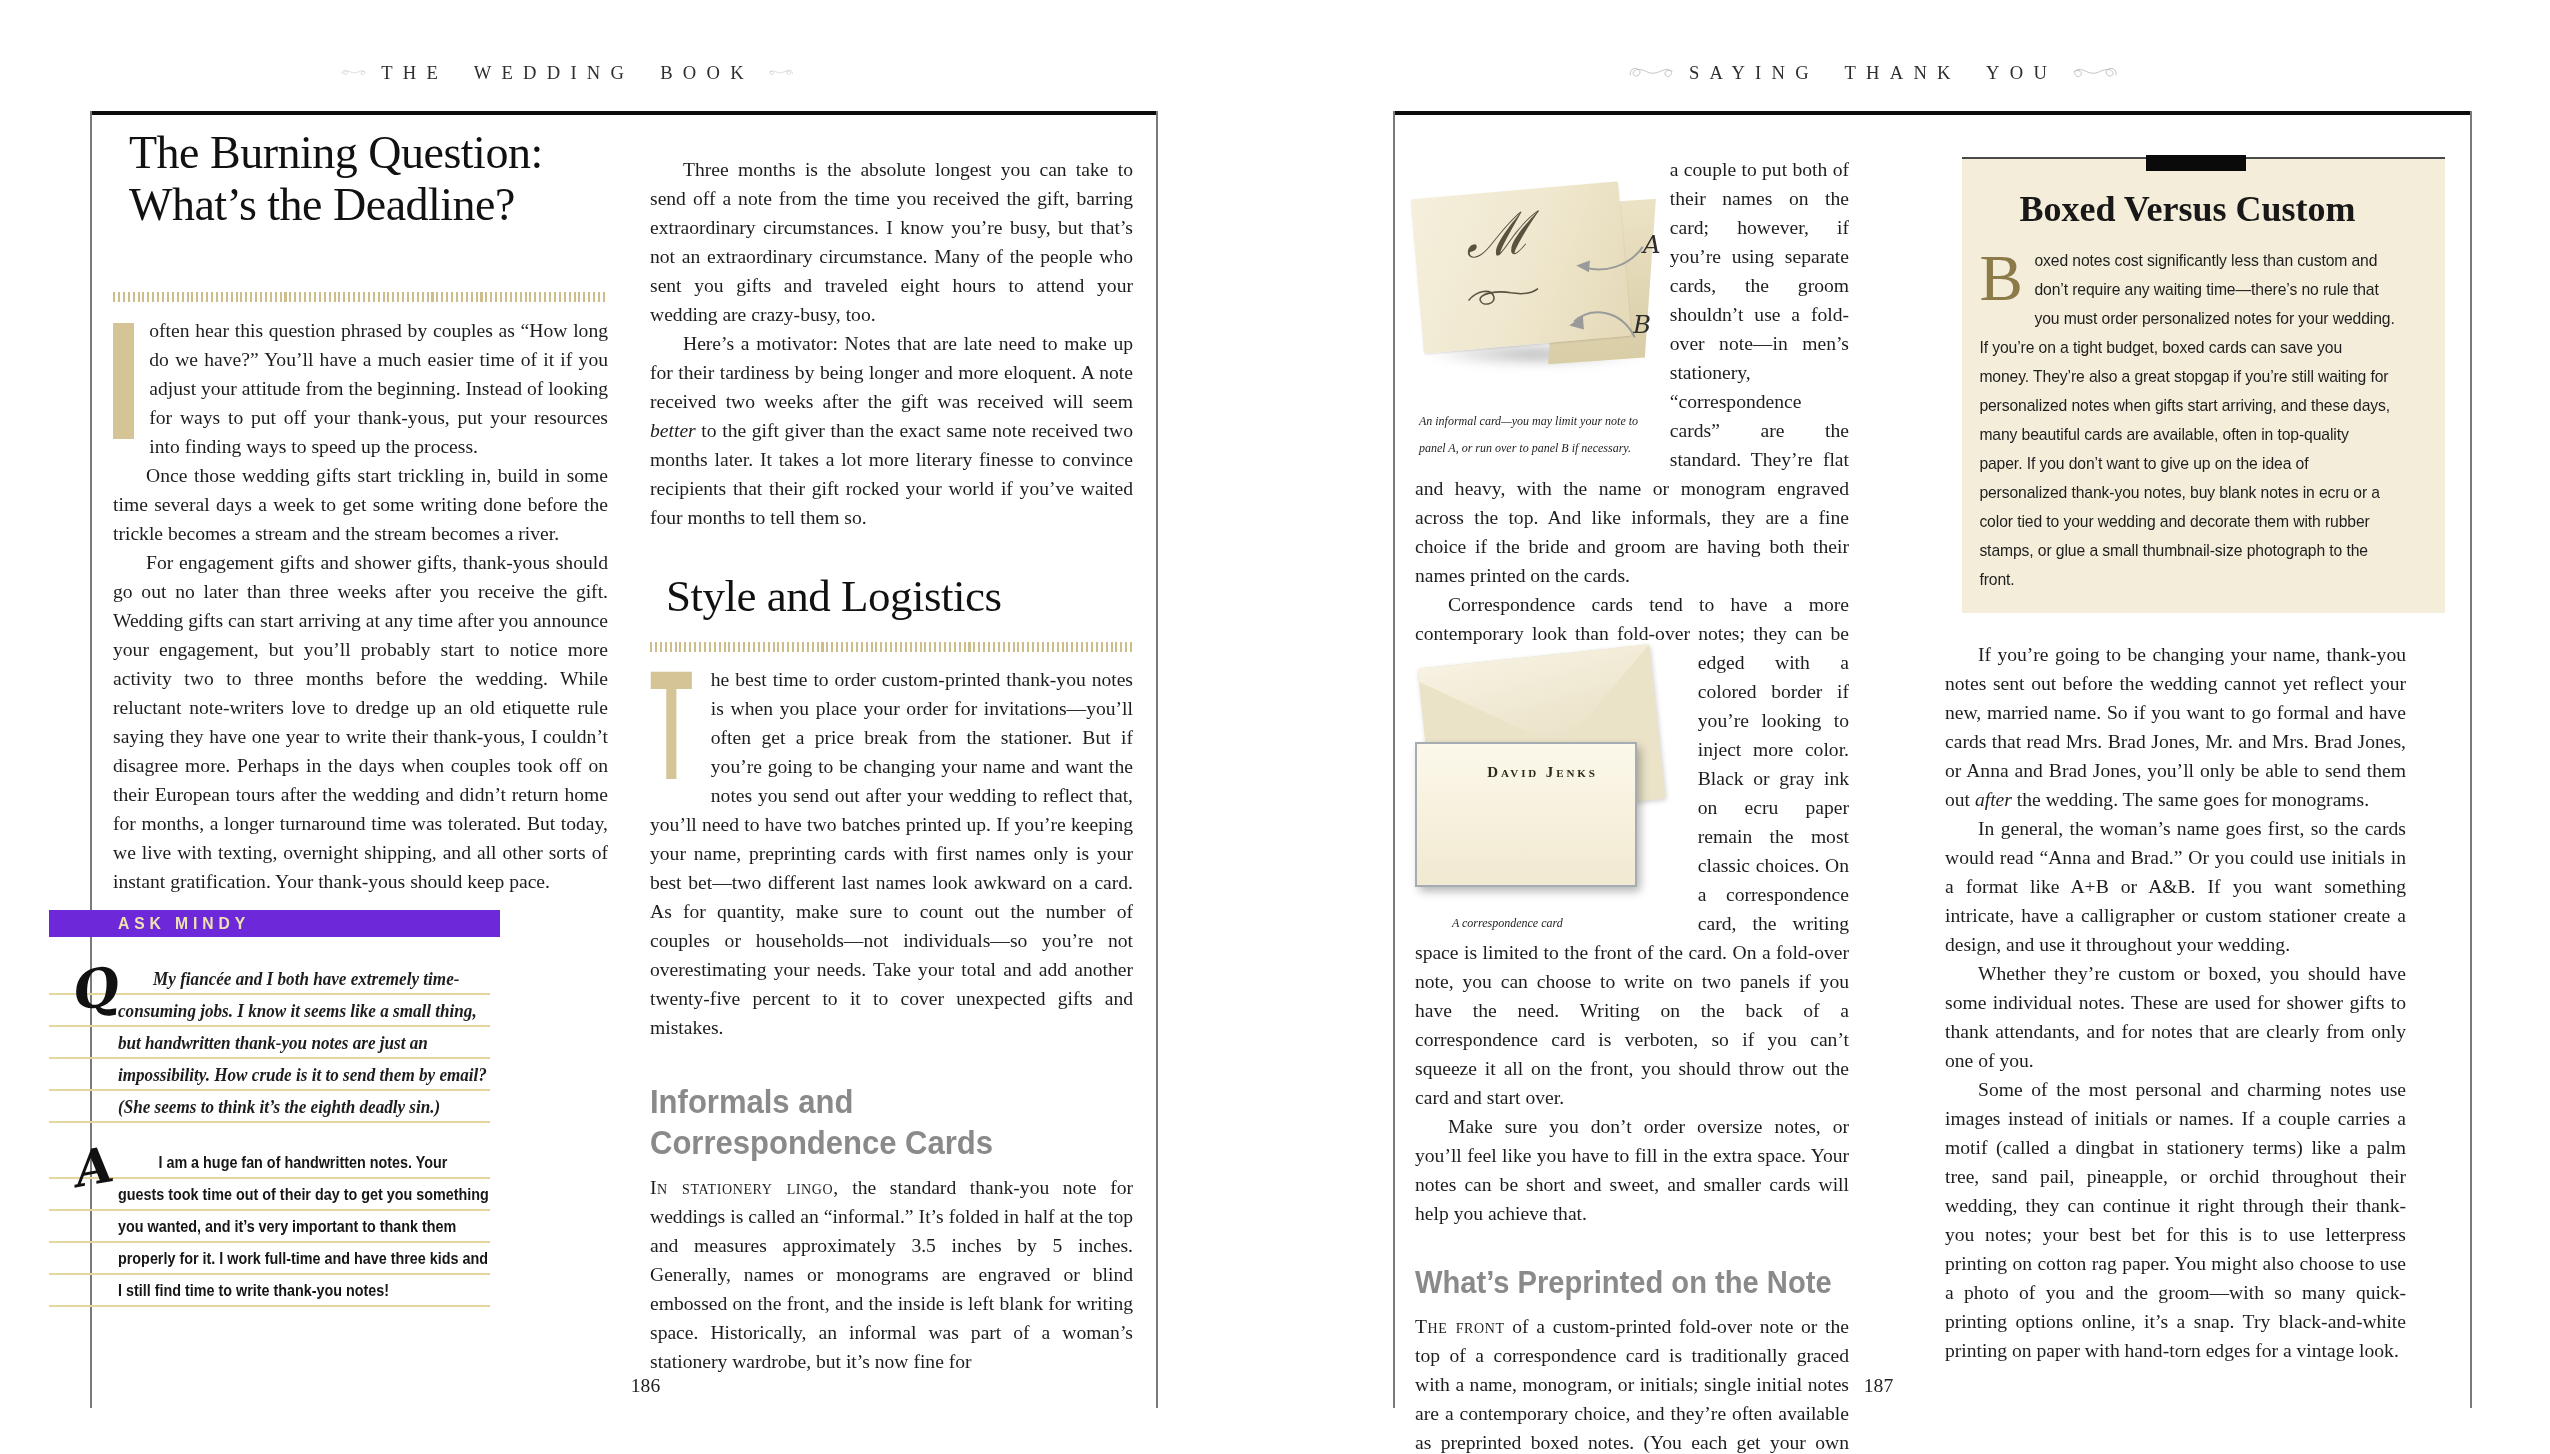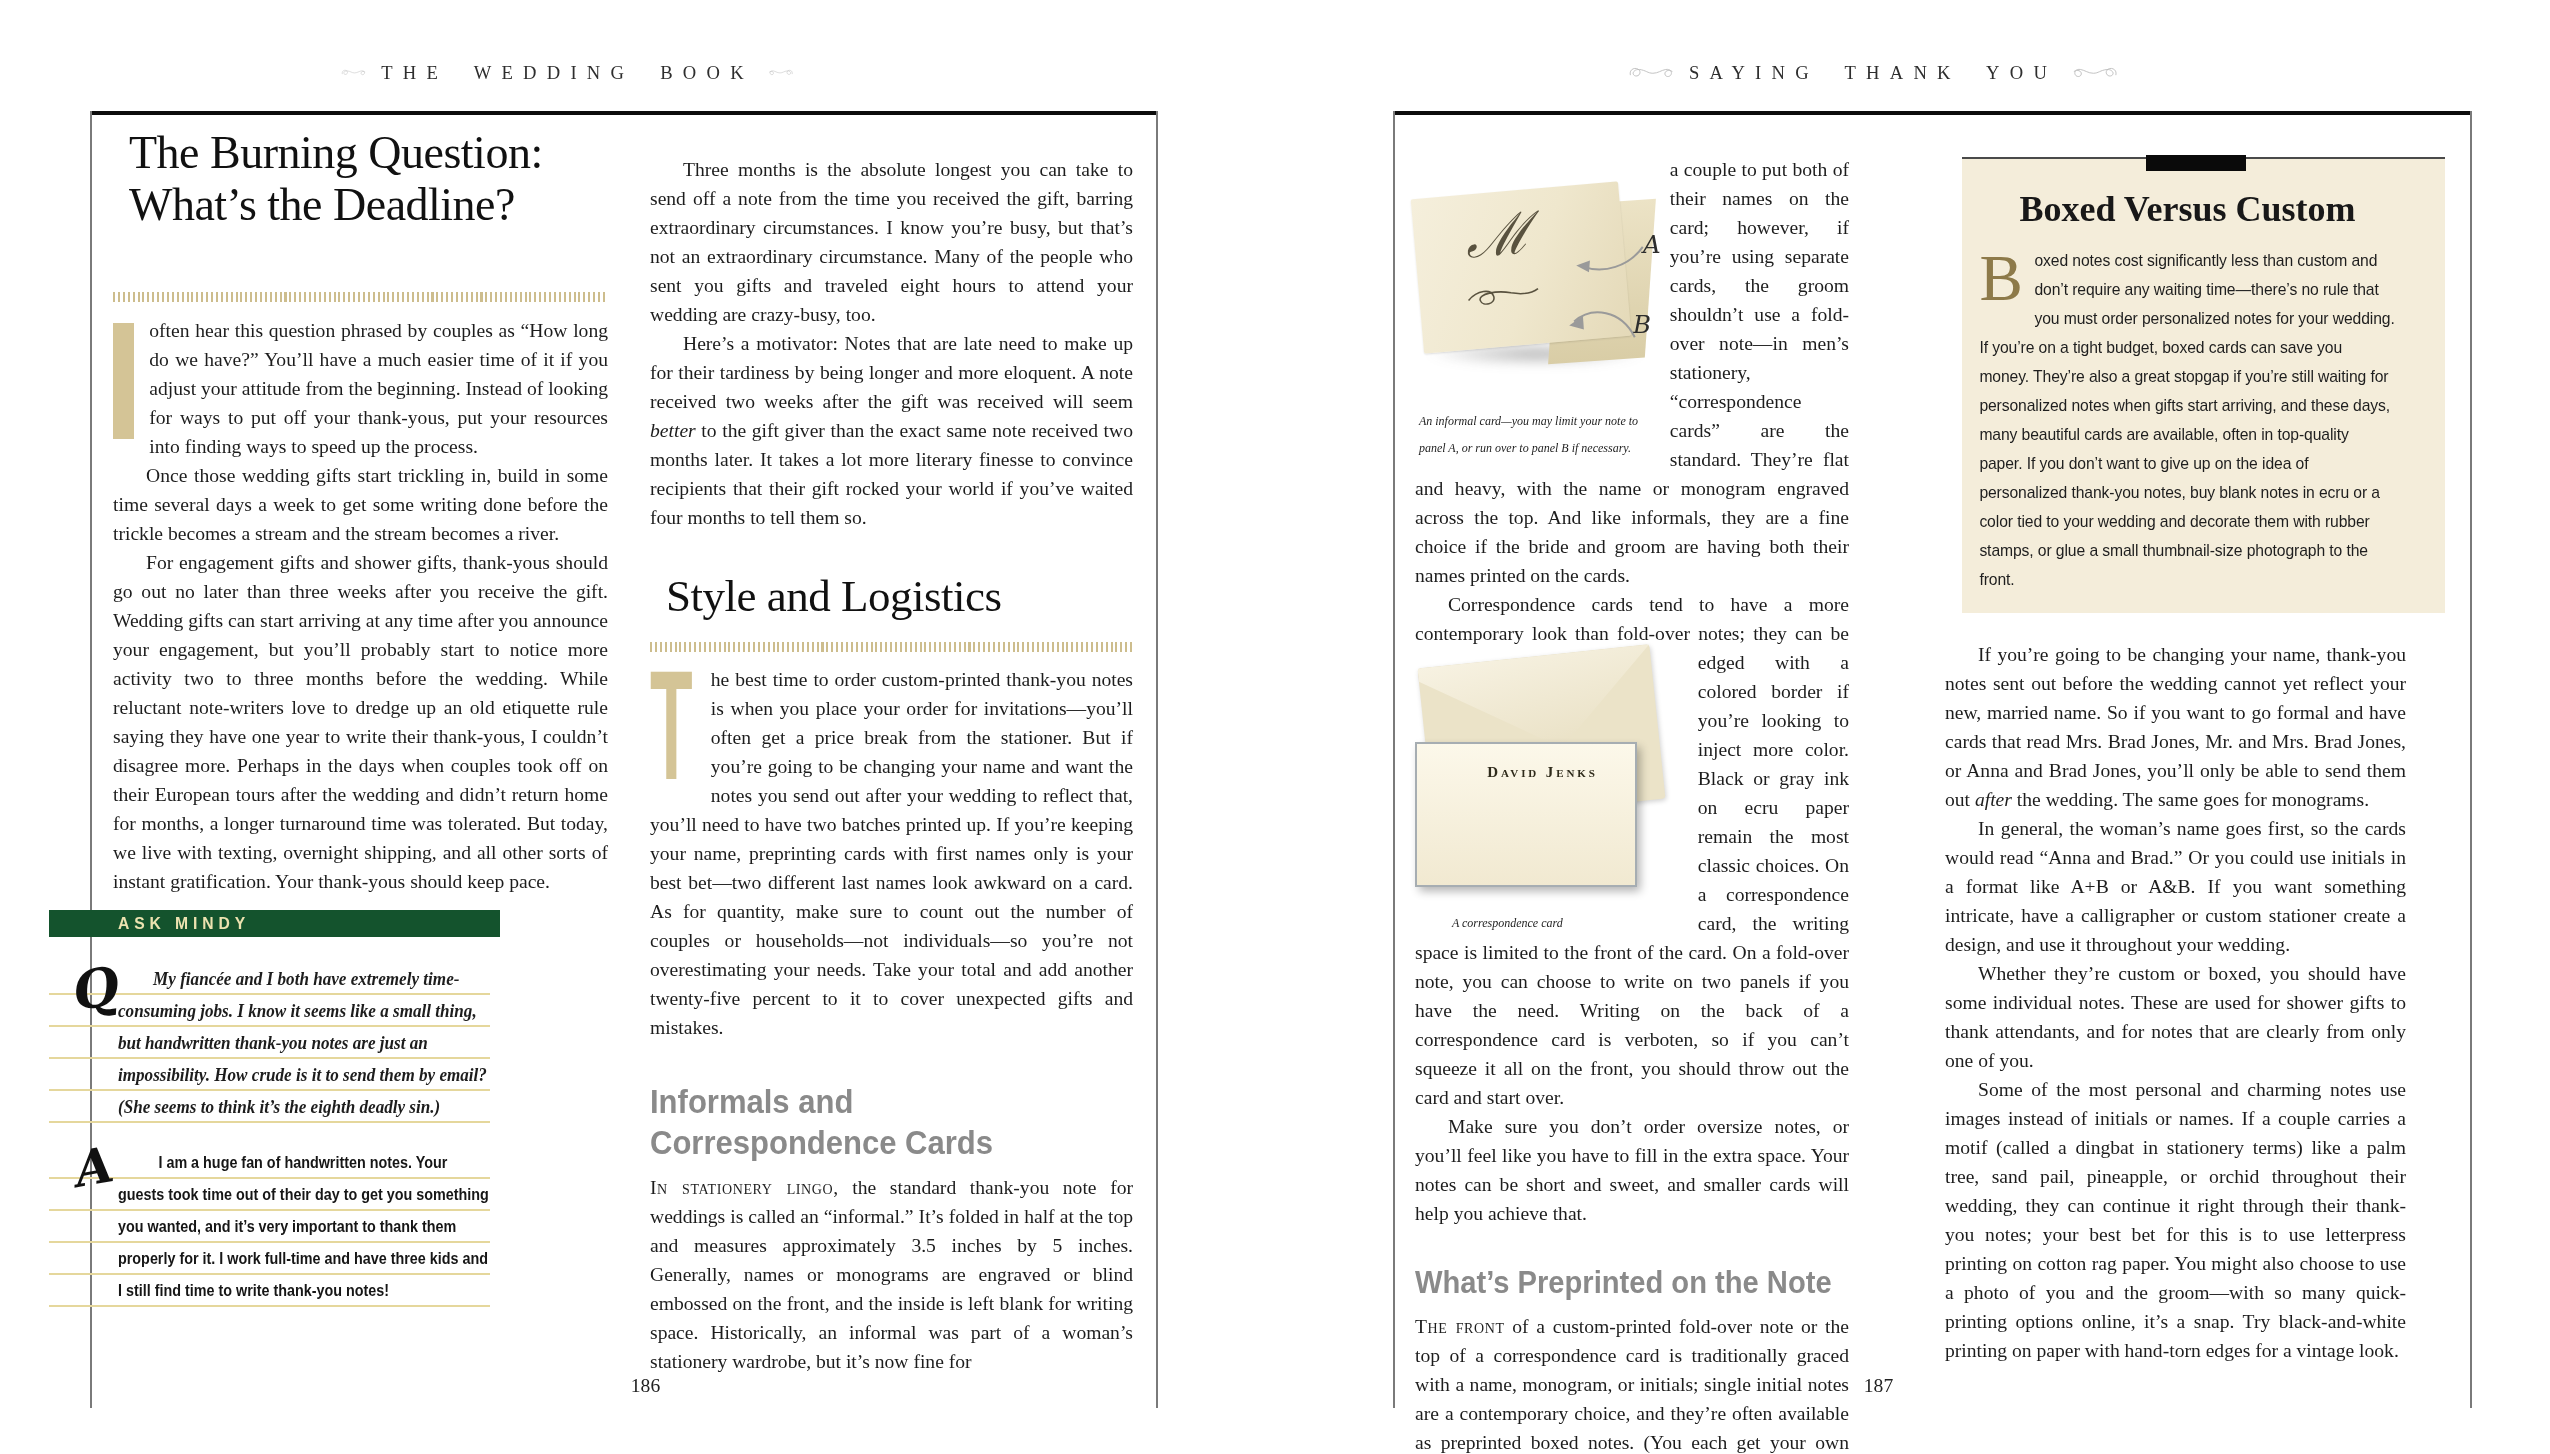--- a/index.html
+++ b/index.html
@@ -47,21 +47,21 @@
     margin:6.9px 15.7px 0 0; }
   .drop-T { float:left; font-family:"Liberation Sans", sans-serif; font-weight:bold;
     font-size:155px; line-height:110px; height:114px; color:#d4c496;
     transform:scaleX(.45); transform-origin:0 0; width:49px; margin:5.9px 11.8px 0 0;
     overflow:visible; }
   .drop-B { float:left; font-family:"Liberation Serif", serif; font-size:65px;
     line-height:55px; color:#8d7a49; margin:4.9px 11.8px 0 0; }
   .lead { font-variant:small-caps; letter-spacing:0.6px; }
 
   
-  .ask-bar { margin:13.7px 0 0 -64px; width:451px; height:27.5px; background:#14532d;
+  .ask-bar { margin:13.7px 0 0 -64px; width:451px; height:27.5px; background:#6d28d9;
     display:flex; align-items:center; }
   .ask-bar span { font-family:"Liberation Sans", sans-serif; font-weight:bold;
     font-size:15.7px; letter-spacing:4.9px; color:#ece2b0; margin-left:69px; }
   .qa-block { position:relative; margin-left:-64px; width:441px; padding-left:69px;
     box-sizing:border-box;
     background-image:linear-gradient(to bottom, transparent 0, transparent 30px, #e5d79c 30px, #e5d79c 32px);
     background-size:100% 32px; }
   .qa-letter { position:absolute; font-style:italic; font-weight:bold;
     font-family:"DejaVu Serif", serif; color:#111; }
   .q-letter { left:23.5px; top:-5.9px; font-size:53px; transform:rotate(-8deg); }

